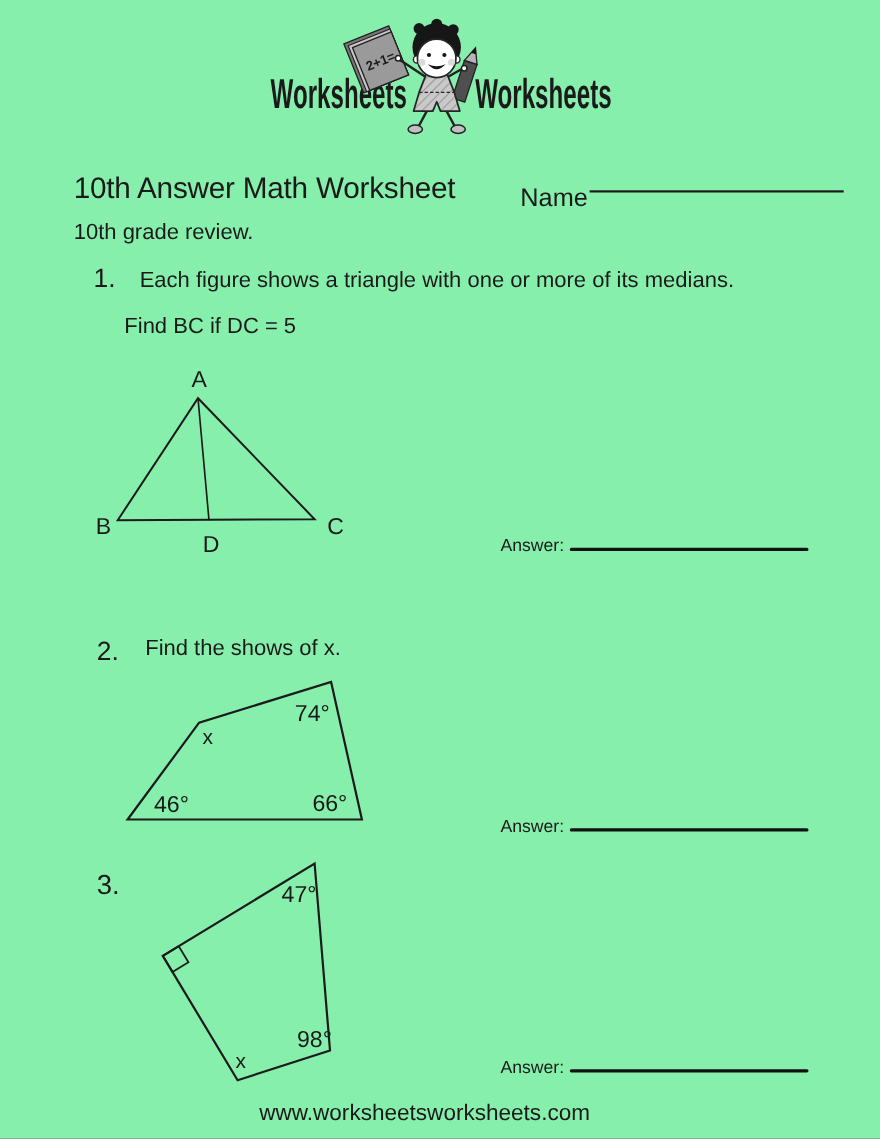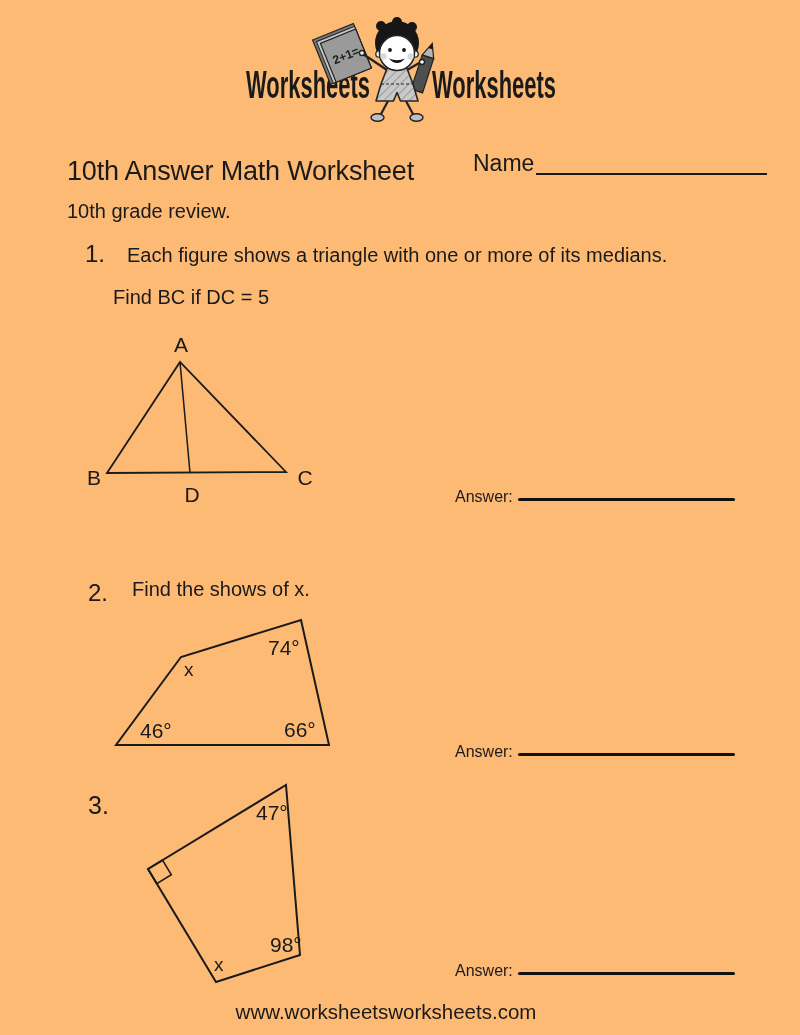--- a/index.html
+++ b/index.html
@@ -1,20 +1,20 @@
 <!DOCTYPE html>
 <html><head>
 <meta charset="utf-8">
 <style>
   html,body{margin:0;padding:0;background:#888;}
   .page{
     position:relative;
     width:800px;height:1035px;
     margin:0 auto;
-    background:#fdba74;
+    background:#86efac;
     font-family:"Liberation Sans", sans-serif;
     color:#1a1a1a;
     overflow:hidden;
   }
   .abs{position:absolute;}
   .title{font-size:27px;line-height:1;letter-spacing:-0.2px;}
   .name-label{font-size:23px;line-height:1;}
   .name-line{height:2px;background:#1a1a1a;}
   .subtitle{font-size:20px;line-height:1.1;}
   .qnum{font-size:24px;line-height:1;}
@@ -78,21 +78,21 @@
       <circle cx="390" cy="50" r="1.9" fill="#141414"></circle>
       <circle cx="404" cy="50" r="1.9" fill="#141414"></circle>
       <circle cx="383.5" cy="56.5" r="3.2" fill="#dadada"></circle>
       <circle cx="410.5" cy="56.5" r="3.2" fill="#dadada"></circle>
       <path d="M 389 58.5 Q 397 67.5 405 58.5 Q 397 62 389 58.5 Z" fill="#141414"></path>
     </g>
   </svg>
 
   <div class="abs title" style="left:67px;top:158px;">10th Answer Math Worksheet</div>
 
-  <div class="abs name-label" style="left:473px;top:152px;">Name</div>
+  <div class="abs name-label" style="left:473px;top:168px;">Name</div>
   <div class="abs name-line" style="left:536px;top:173px;width:231px;"></div>
 
   <div class="abs subtitle" style="left:67px;top:200px;">10th grade review.</div>
 
   <div class="abs qnum" style="left:85px;top:242px;">1.</div>
   <div class="abs qtext" style="left:127px;top:245px;">Each figure shows a triangle with one or more of its medians.</div>
   <div class="abs qtext" style="left:113px;top:287px;">Find BC if DC = 5</div>
 
   <svg class="abs" style="left:70px;top:330px;" width="260" height="180" viewBox="70 330 260 180">
     <path d="M 107 473 L 180 362 L 286 472 Z" fill="none" stroke="#1b1b1b" stroke-width="1.8"></path>

